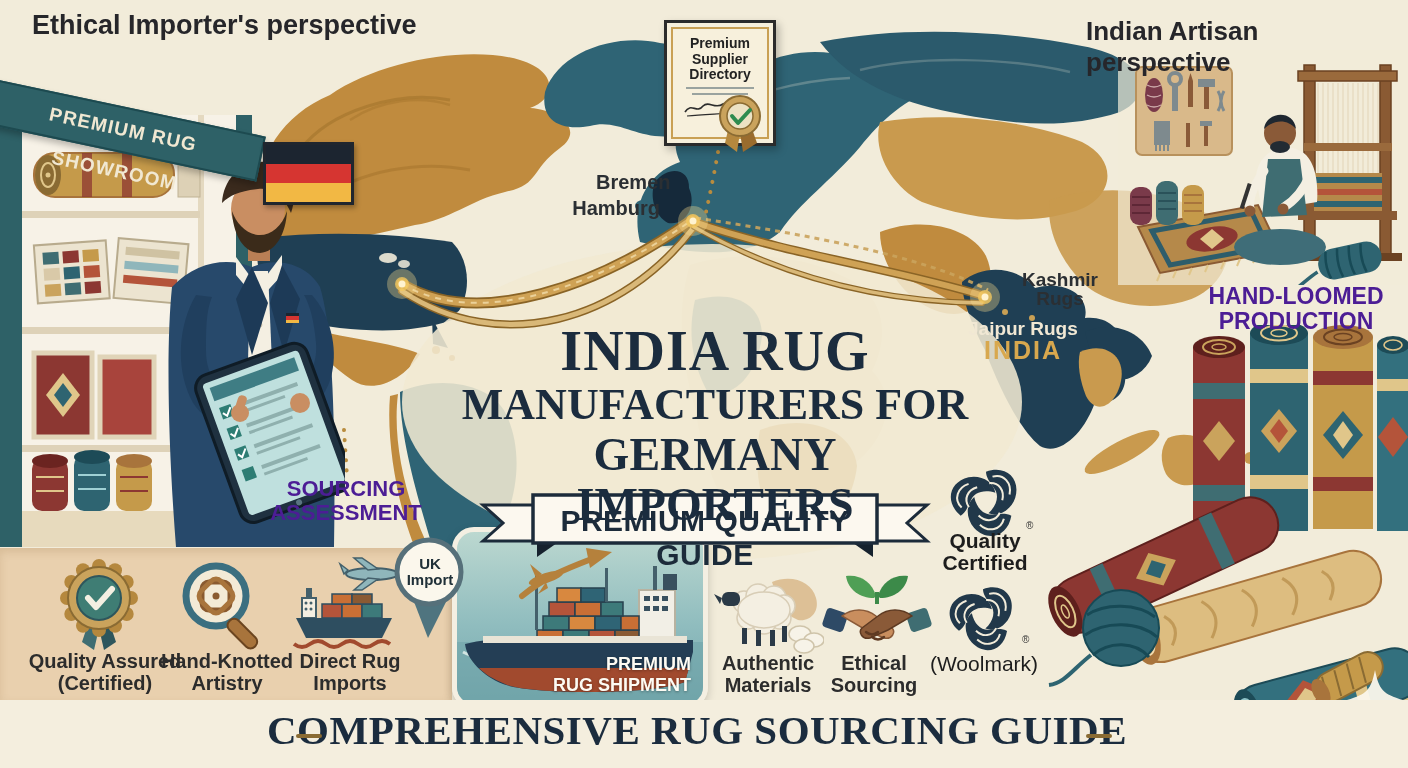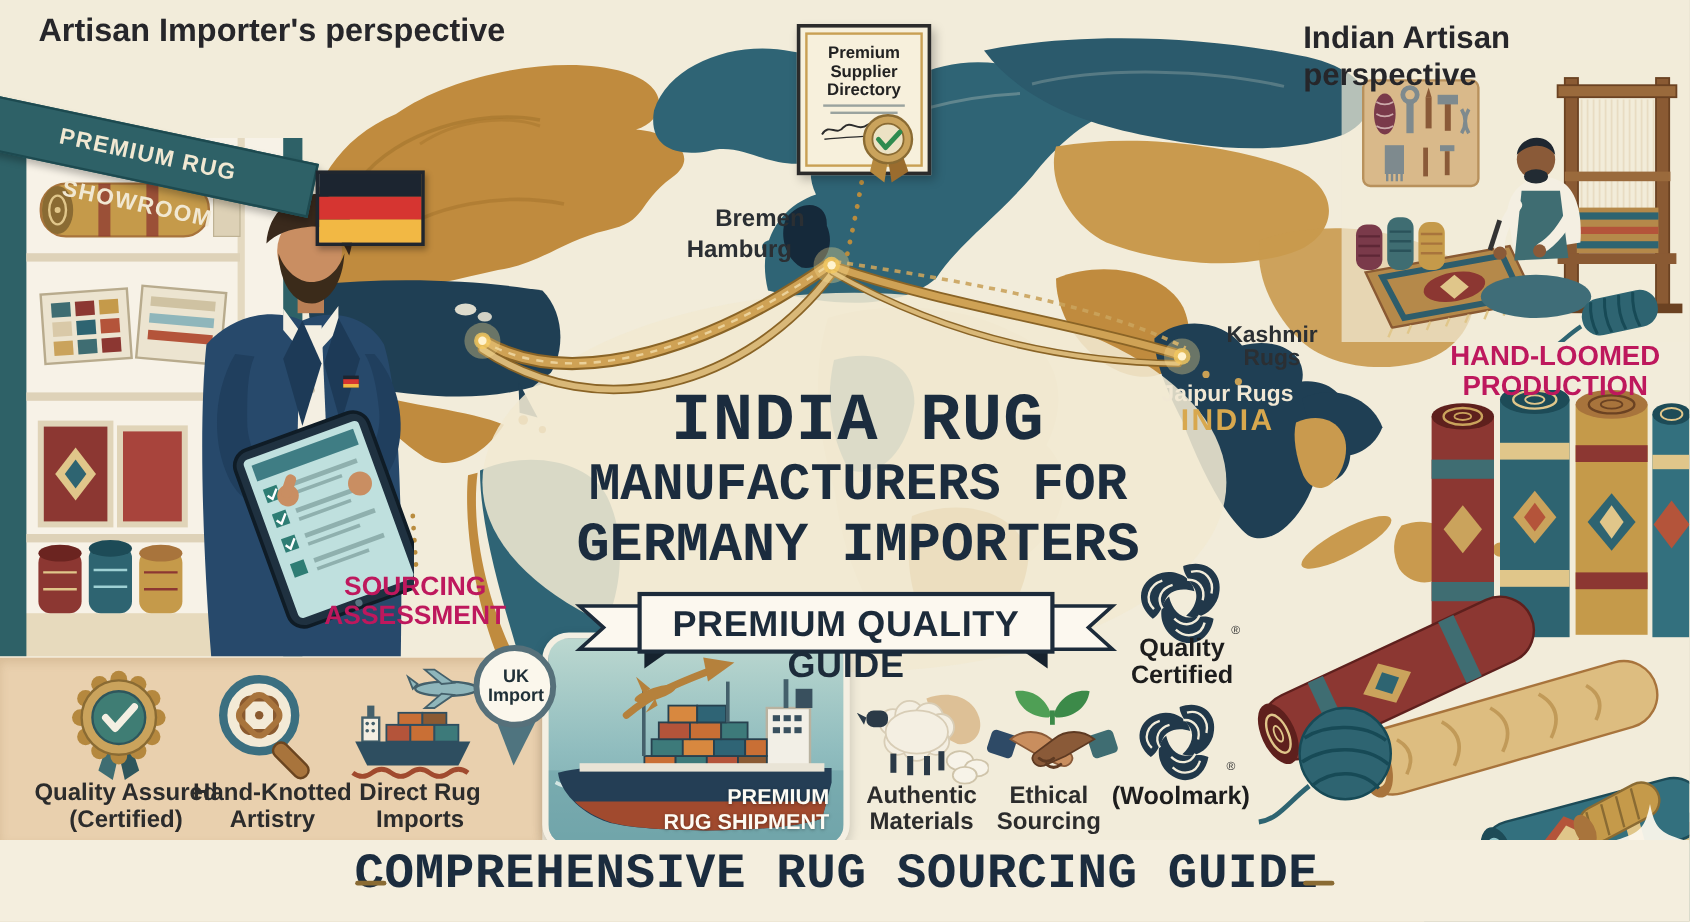--- a/index.html
+++ b/index.html
@@ -4,23 +4,23 @@
 <style>
   html,body{margin:0;padding:0;background:#e8e2cf;}
   #stage{position:relative;width:1408px;height:768px;overflow:hidden;background:#f2ecda;
          font-family:"Liberation Sans",sans-serif;}
   .abs{position:absolute;}
   svg{display:block;}
   
   .hdr{font-size:27px;font-weight:700;color:#26262a;}
   .maplbl{font-weight:700;color:#2b2f33;}
   .cream{color:#f1e8d4;}
-  .title-serif{font-family:Liberation Mono, monospace;font-weight:700;color:#1b2c3e;text-align:center;}
+  .title-serif{font-family:Liberation Serif, serif;font-weight:700;color:#1b2c3e;text-align:center;}
   .feat-label{font-size:20px;font-weight:700;color:#2c2c2c;text-align:center;line-height:22px;}
-  .annot{font-weight:700;color:#be185d;text-align:center;}
+  .annot{font-weight:700;color:#4c1d95;text-align:center;}
   .banner-showroom{background:#2e6167;border:2px solid #1d4a50;color:#f1e8d2;
      font-size:19px;font-weight:700;letter-spacing:1.2px;text-align:center;line-height:42px;
      box-shadow:2px 4px 6px rgba(0,0,0,.25);}
   .cert{background:#f7f0dc;border:3px solid #2b2b2b;box-shadow:3px 4px 8px rgba(0,0,0,.25);}
   .cert-inner{position:absolute;inset:4px;border:2px solid #c9a054;}
   .cert-title{font-size:14px;line-height:15.5px;font-weight:700;color:#222;text-align:center;margin-top:7px;}
   .cert-line{height:2px;background:#9aa39f;margin:4px auto 0 auto;width:72%;}
   .sea-panel{border-radius:22px;border:5px solid #f4efe2;overflow:hidden;
      background:linear-gradient(180deg,#bcd8d0 0%,#8fbcbe 55%,#74a7ac 100%);
      box-shadow:0 4px 10px rgba(0,0,0,.18);}
@@ -658,21 +658,21 @@
       <rect x="58" y="12" width="344" height="48" fill="#fcf8ef" stroke="#1c2b3a" stroke-width="3.5"></rect>
     </svg>
     <div class="abs ribbon-text" style="left:58px;top:21px;width:344px;">PREMIUM QUALITY GUIDE</div>
   </div>
 
   <div class="abs bottom-strip" style="left:0;top:700px;width:1408px;height:68px;"></div>
   <div class="abs title-serif" style="left:0;top:706px;width:1394px;font-size:41px;letter-spacing:.5px;">COMPREHENSIVE RUG SOURCING GUIDE</div>
   <div class="abs dash" style="left:296px;top:734px;width:26px;"></div>
   <div class="abs dash" style="left:1086px;top:734px;width:26px;"></div>
 
-  <div class="abs hdr" style="left:32px;top:10px;">Artisan Importer's perspective</div>
+  <div class="abs hdr" style="left:32px;top:10px;">Ethical Importer's perspective</div>
   <div class="abs hdr" style="left:1086px;top:16px;font-size:26px;">Indian Artisan perspective</div>
 
   <div class="abs maplbl" style="left:596px;top:171px;width:74px;text-align:right;font-size:20px;">Bremen</div>
   <div class="abs maplbl" style="left:570px;top:197px;width:90px;text-align:right;font-size:20px;">Hamburg</div>
   <div class="abs maplbl" style="left:1018px;top:270px;width:84px;text-align:center;font-size:19px;line-height:19px;">
     <span>Kashmir</span><br>
     <span>Rugs</span>
   </div>
   <div class="abs maplbl cream" style="left:968px;top:318px;width:110px;font-size:19px;">Jaipur Rugs</div>
   <div class="abs maplbl" style="left:984px;top:336px;width:90px;font-size:25px;letter-spacing:2px;color:#d8a84e;">INDIA</div>
@@ -707,15 +707,15 @@
   <div class="abs feat-label" style="left:700px;top:652px;width:136px;">
     <span>Authentic</span><br>
     <span>Materials</span>
   </div>
   <div class="abs feat-label" style="left:812px;top:652px;width:124px;">
     <span>Ethical</span><br>
     <span>Sourcing</span>
   </div>
 
   <div class="abs" style="left:926px;top:530px;width:118px;text-align:center;font-size:21px;font-weight:700;color:#1d1d1d;line-height:22px;">Quality Certified</div>
-  <div class="abs" style="left:920px;top:652px;width:128px;text-align:center;font-size:21px;font-weight:700;color:#1d1d1d;">(Woolmark)</div>
+  <div class="abs" style="left:920px;top:652px;width:128px;text-align:center;font-size:21px;font-weight:400;color:#1d1d1d;">(Woolmark)</div>
 
 </div>
 
 </body></html>

